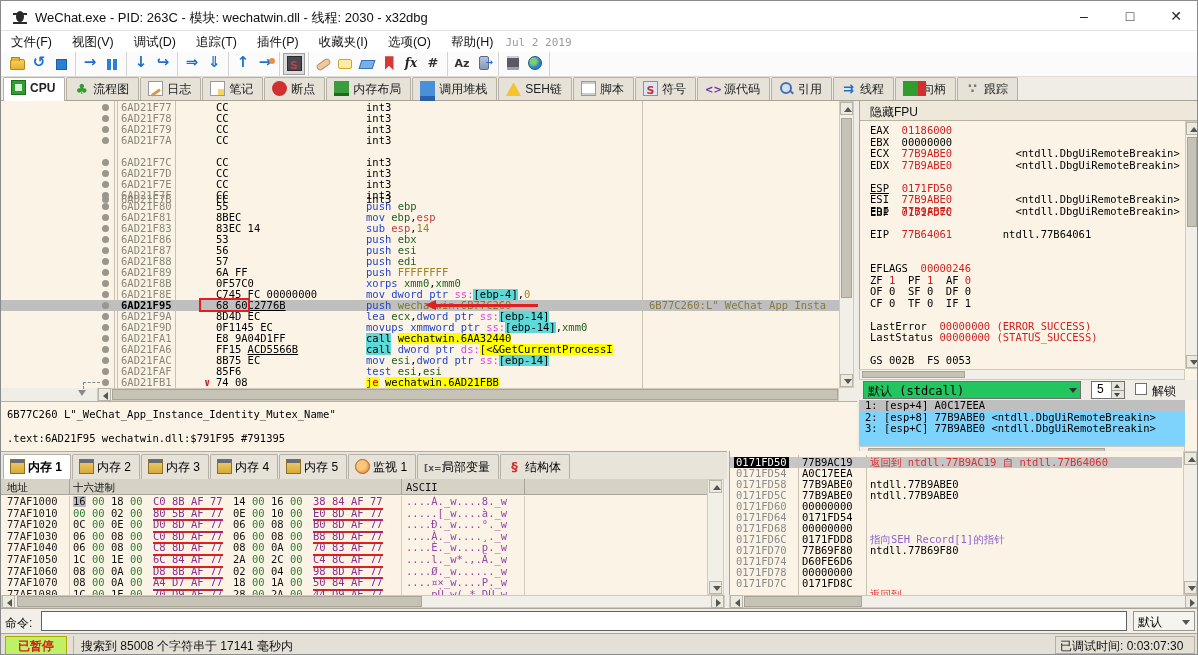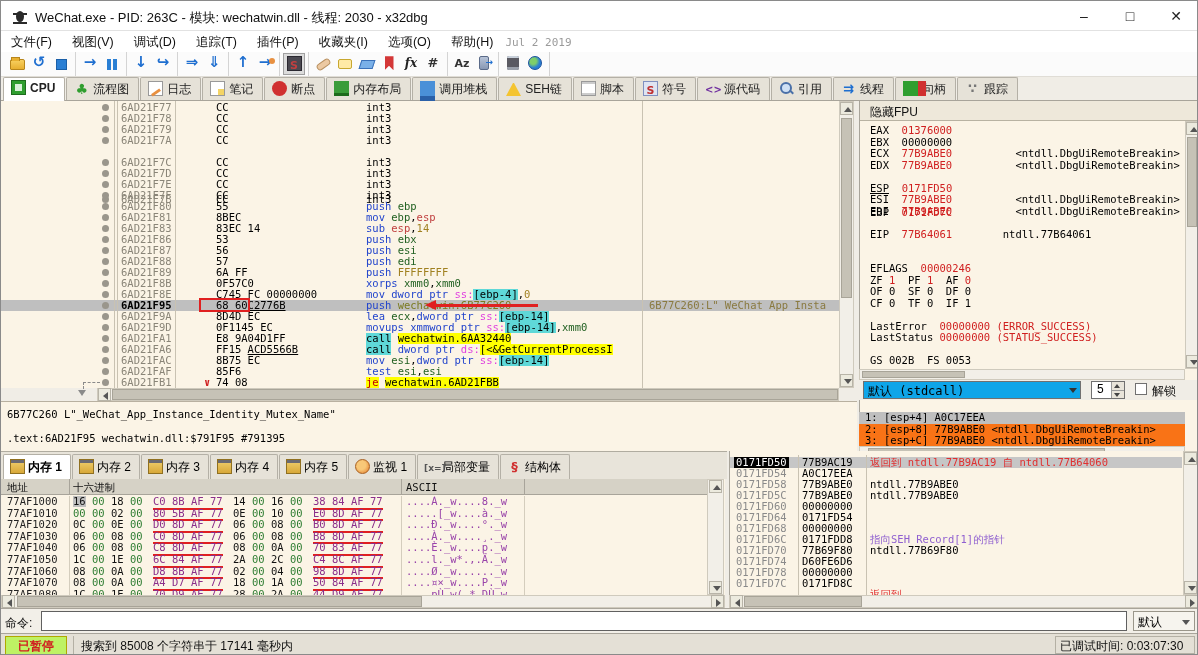--- a/index.html
+++ b/index.html
@@ -132,30 +132,30 @@
   
   #regpanel{position:absolute;left:858px;top:100px;width:340px;height:352px;background:#fbf4e6;border-left:1px solid #a8a49a}
   #hidefpu{position:absolute;left:0;top:0;width:340px;height:20px;background:#eee8da;border-bottom:1px solid #b8b2a2;
            font-size:12px;padding:3px 0 0 10px;color:#111}
   #reglines{position:absolute;left:10px;top:24px;width:314px;height:244px;overflow:hidden}
   .regline{position:absolute;left:0;white-space:pre;font-family:"DejaVu Sans Mono",monospace;font-size:10.5px;line-height:11.5px}
   .rk{color:#000}.rr2{color:#d02020}.ru{text-decoration:underline}
   #reg-vscroll{left:1184px;top:120px;width:14px;height:248px}
   #reg-hscroll{left:858px;top:368px;width:326px;height:11px}
   #convrow{position:absolute;left:858px;top:379px;width:340px;height:20px;background:#f0ede6}
-  #convbox{position:absolute;left:4px;top:1px;width:218px;height:18px;background:#0ea5e9;border:1px solid #707070;font-size:12px;padding:1px 4px;font-family:"DejaVu Sans Mono",monospace}
+  #convbox{position:absolute;left:4px;top:1px;width:218px;height:18px;background:#22c55e;border:1px solid #707070;font-size:12px;padding:1px 4px;font-family:"DejaVu Sans Mono",monospace}
   #convarrow{position:absolute;right:3px;top:6px;border-left:4px solid transparent;border-right:4px solid transparent;border-top:5px solid #333}
   #spinbox{position:absolute;left:232px;top:1px;width:34px;height:18px;background:#fff;border:1px solid #707070;font-size:12px;padding-left:5px}
   .spinbtn{position:absolute;right:0;width:13px;height:8px;background:#e8e4da;border-left:1px solid #9a9a9a}
   #spin-up{top:0}#spin-down{bottom:0;border-top:1px solid #9a9a9a}
   .spinbtn .tri.up{left:2px;top:2px;border-left:3px solid transparent;border-right:3px solid transparent;border-bottom:4px solid #444}
   .spinbtn .tri.down{left:2px;top:2px;border-left:3px solid transparent;border-right:3px solid transparent;border-top:4px solid #444}
   #unlockbox{position:absolute;left:276px;top:3px;width:12px;height:12px;background:#fff;border:1px solid #707070}
   #unlocklabel{position:absolute;left:293px;top:3px;font-size:12px;color:#111}
-  #args{position:absolute;left:858px;top:411px;width:326px;height:46px;background:#f97316;overflow:hidden}
+  #args{position:absolute;left:858px;top:399px;width:326px;height:46px;background:#7dd3fc;overflow:hidden}
   .argrow{position:absolute;left:0;width:326px;height:11.5px;font-family:"DejaVu Sans Mono",monospace;font-size:10.5px;line-height:11.5px;white-space:pre;padding-left:6px;color:#000}
   .argrow.sel{background:#bfbfbf}
   #args-hscroll{left:858px;top:445px;width:326px;height:8px}
   
   #bottomtabs{position:absolute;left:0;top:450px;width:726px;height:28px;background:#e8e4da;border-top:1px solid #b0aca0;font-size:12px;padding:2px 0 0 2px}
   .btab{display:inline-block;height:25px;padding:4px 8px 0 6px;border:1px solid #b4b0a6;border-bottom:none;border-radius:2px 2px 0 0;margin-right:1px;background:#e6e2d8;vertical-align:top}
   .btab.active{background:#fff;font-weight:bold}
   .btab .ic{width:15px;height:15px;margin-right:3px;margin-top:-2px}
   
   #dumppanel{position:absolute;left:0;top:478px;width:724px;height:129px;background:#fbf4e6}
@@ -275,21 +275,21 @@
   </div>
 
   <div id="infobox" class="mono">
     <div id="info1" class="mono">6B77C260 L"_WeChat_App_Instance_Identity_Mutex_Name"</div>
     <div id="info2" class="mono">.text:6AD21F95 wechatwin.dll:$791F95 #791395</div>
   </div>
 
   <div id="regpanel">
     <div id="hidefpu">隐藏FPU</div>
     <div id="reglines">
-        <div class="regline" style="top: 0px;"><span class="rk">EAX  </span><span class="rr2">01376000</span></div>
+        <div class="regline" style="top: 0px;"><span class="rk">EAX  </span><span class="rr2">01186000</span></div>
         <div class="regline" style="top: 11.5px;"><span class="rk">EBX  </span><span class="rk">00000000</span></div>
         <div class="regline" style="top: 23px;"><span class="rk">ECX  </span><span class="rr2">77B9ABE0</span><span class="rk">          </span><span class="rk">&lt;ntdll.DbgUiRemoteBreakin&gt;</span></div>
         <div class="regline" style="top: 34.5px;"><span class="rk">EDX  </span><span class="rr2">77B9ABE0</span><span class="rk">          </span><span class="rk">&lt;ntdll.DbgUiRemoteBreakin&gt;</span></div>
         <div class="regline" style="top: 46px; margin-top: 36px;"><span class="rk">EBP  </span><span class="rr2">0171FD7C</span></div>
         <div class="regline" style="top: 57.5px;"><span class="rk ru">ESP</span><span class="rk">  </span><span class="rr2">0171FD50</span></div>
         <div class="regline" style="top: 69px;"><span class="rk">ESI  </span><span class="rr2">77B9ABE0</span><span class="rk">          </span><span class="rk">&lt;ntdll.DbgUiRemoteBreakin&gt;</span></div>
         <div class="regline" style="top: 80.5px;"><span class="rk">EDI  </span><span class="rr2">77B9ABE0</span><span class="rk">          </span><span class="rk">&lt;ntdll.DbgUiRemoteBreakin&gt;</span></div>
         <div class="regline" style="top: 92px;"></div>
         <div class="regline" style="top: 103.5px;"><span class="rk">EIP  </span><span class="rr2">77B64061</span><span class="rk">        </span><span class="rk">ntdll.77B64061</span></div>
         <div class="regline" style="top: 115px;"></div>

